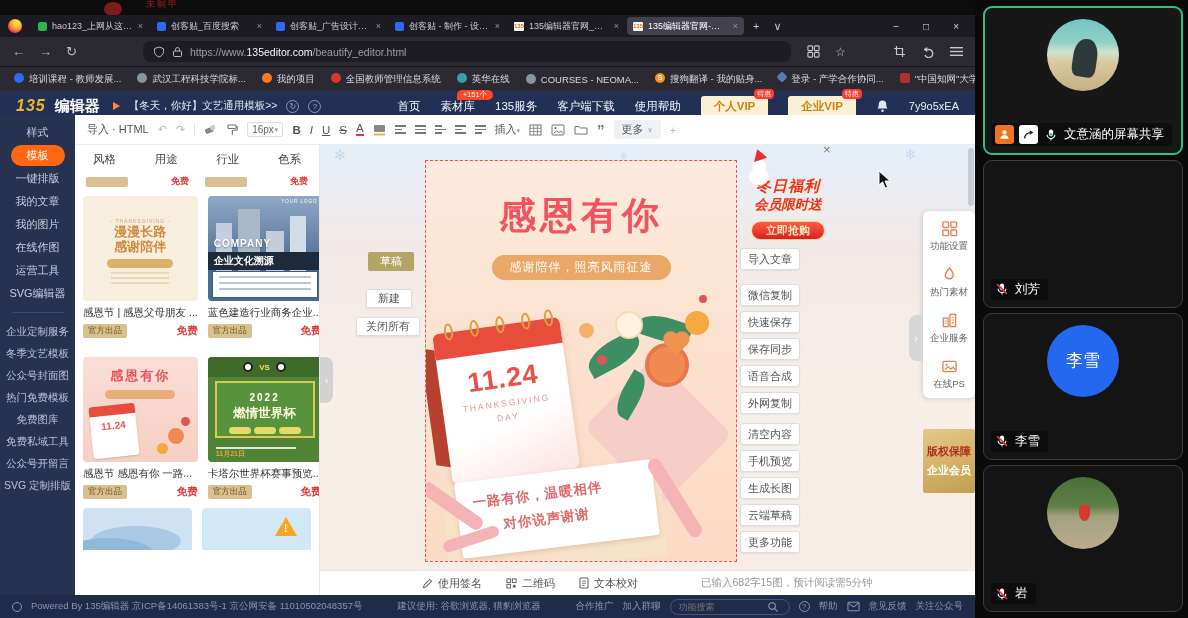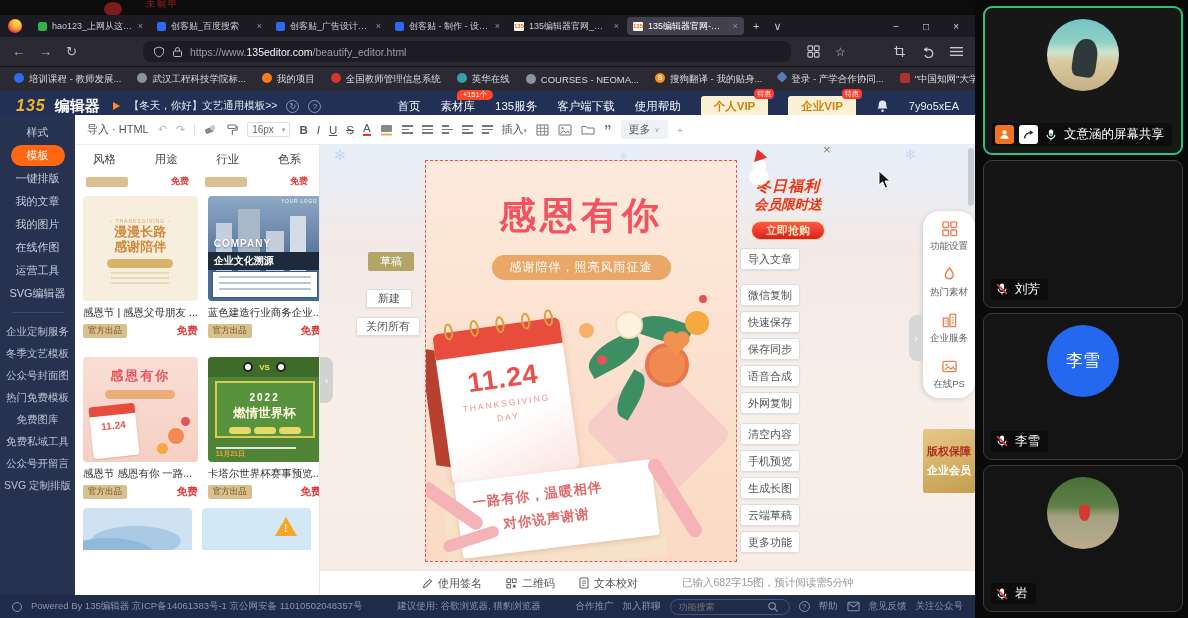--- a/index.html
+++ b/index.html
@@ -53,21 +53,21 @@
 
 .lsidebar{position:absolute;left:0;top:115px;width:75px;height:480px;background:#26324f;padding-top:6px;text-align:center}
 .si{height:23px;line-height:23px;font-size:11px;color:#c7cfe0}
 .si.active{width:54px;height:21px;line-height:21px;margin:1px auto;background:#ff6712;color:#fff;border-radius:11px}
 .sdiv{width:52px;margin:7px auto;border-top:1px solid #3c4a6d}
 .sl{height:22px;line-height:22px;font-size:10.5px;color:#b9c2d6}
 
 .toolstrip{position:absolute;left:75px;top:115px;width:900px;height:30px;background:#fff;border-bottom:1px solid #ececec;display:flex;align-items:center;gap:9px;padding:0 12px;font-size:11px;color:#555}
 .tsep{width:1px;height:14px;background:#e3e3e3}
 .mut{color:#b9b9b9}
-.fsize{border:1px solid #ddd;border-radius:2px;padding:1px 4px;font-size:10px;color:#666;display:flex;gap:8px;align-items:center}
+.fsize{border:1px solid #ddd;border-radius:2px;padding:1px 4px;font-size:10px;color:#666;display:flex;gap:1px;align-items:center}
 .tgl{font-size:11.5px;color:#555}
 .b{font-weight:bold}.i{font-style:italic}.u{text-decoration:underline}.s{text-decoration:line-through}
 .a{border-bottom:2px solid #e33;line-height:11px}
 .caret{font-size:7px;color:#999}
 .ali{display:inline-flex;flex-direction:column;gap:2px}
 .ali i{display:block;width:11px;height:1.5px;background:#777}
 .ali i.sh{width:7px}
 .morebtn{background:#eef1f6;border-radius:3px;padding:2px 8px;color:#555;display:flex;gap:4px;align-items:center}
 
 .tpanel{position:absolute;left:75px;top:145px;width:245px;height:450px;background:#fff;border-right:1px solid #e7e7e7;overflow:hidden}
@@ -149,31 +149,31 @@
 .promo{position:absolute;left:420px;top:4px;width:96px;height:98px;text-align:center}
 .smb{position:absolute;background:#fff;border-radius:50%}
 .hat{position:absolute;width:0;height:0;border-left:7px solid transparent;border-right:7px solid transparent;border-bottom:11px solid #e8312b;transform:rotate(-18deg)}
 .promo .t1{margin-top:28px;font-size:15px;font-weight:900;color:#e8312b;font-style:italic;text-shadow:1px 1px 0 #ffe9b0;letter-spacing:1px}
 .promo .t2{font-size:13.5px;font-weight:900;color:#e8312b;font-style:italic;text-shadow:1px 1px 0 #ffe9b0}
 .cta{margin:7px auto 0;width:74px;height:19px;line-height:17px;background:linear-gradient(180deg,#ff5a42,#dd1f1f);border:1px solid #ffd28a;border-radius:10px;color:#ffe7b8;font-size:11px;font-weight:bold}
 .promo-close{position:absolute;left:503px;top:-3px;color:#777;font-size:13px}
 .actions{position:absolute;left:420px;top:103px;width:62px}
 .abtn{width:60px;height:22px;line-height:20px;background:#fff;border:1px solid #ddd;border-radius:3px;font-size:11px;color:#555;text-align:center;box-shadow:0 1px 2px rgba(0,0,0,.06);margin-bottom:5px}
 .gap1{height:9px}.gap2{height:4px}
-.dock{position:absolute;left:603px;top:66px;width:52px;background:#fff;border-radius:16px;box-shadow:-1px 1px 5px rgba(0,0,0,.15);padding:9px 0 7px;display:flex;flex-direction:column;align-items:center;gap:13px}
+.dock{position:absolute;left:603px;top:66px;width:52px;background:#fff;border-radius:6px;box-shadow:-1px 1px 5px rgba(0,0,0,.15);padding:9px 0 7px;display:flex;flex-direction:column;align-items:center;gap:13px}
 .ditem{display:flex;flex-direction:column;align-items:center;gap:3px;font-size:9.5px;color:#666}
 .dock-handle{position:absolute;left:589px;top:170px;width:14px;height:46px;background:#d6d6d6;border-radius:8px 0 0 8px;color:#fff;font-size:11px;display:flex;align-items:center;justify-content:center}
 .panel-handle{position:absolute;left:0;top:212px;width:13px;height:46px;background:#d2d2d2;border-radius:0 8px 8px 0;color:#fff;font-size:11px;display:flex;align-items:center;justify-content:center}
 .gold{position:absolute;left:603px;top:284px;width:52px;height:64px;background:linear-gradient(160deg,#e7c887,#c49e4e);display:flex;flex-direction:column;align-items:center;justify-content:center;gap:4px;font-size:11px;font-weight:bold;border-radius:2px}
 .g1{color:#b02c1c}.g2{color:#fff}
 .cursor{position:absolute;left:558px;top:25px}
 
 .cfooter{position:absolute;left:320px;top:570px;width:655px;height:25px;background:#fff;border-top:1px solid #f0e6e0;display:flex;align-items:center;font-size:11px;color:#555;padding-left:102px;gap:24px}
 .cf{display:flex;align-items:center;gap:5px}
-.cstats{color:#999;margin-left:20px;font-size:10.5px}
+.cstats{color:#999;margin-left:39px;font-size:10.5px}
 
 .statusbar{position:absolute;left:0;top:595px;width:975px;height:23px;background:#202b49;display:flex;align-items:center;padding:0 12px;gap:9px;font-size:9.5px;color:#8b94ab}
 .pcirc{width:10px;height:10px;border:1px solid #8b94ab;border-radius:50%;flex:none}
 .searchpill{display:flex;align-items:center;gap:6px;border:1px solid #49547a;border-radius:9px;height:16px;padding:0 8px;width:120px}
 .searchpill input{background:transparent;border:none;outline:none;color:#aab3c8;font-size:9px;width:82px;font-family:inherit}
 .qc{width:11px;height:11px;border:1px solid #8b94ab;border-radius:50%;font-size:8px;display:flex;align-items:center;justify-content:center;flex:none}
 
 .conf{position:absolute;left:975px;top:0;width:213px;height:618px;background:#0a0a0a;display:flex;flex-direction:column;gap:5px;padding:6px 5px 6px 8px}
 .tile{position:relative;flex:1;background:#141414;border:1px solid #3d3d3d;border-radius:9px}
 .tile.active{border:2px solid #2bc17e;background:#171717}

